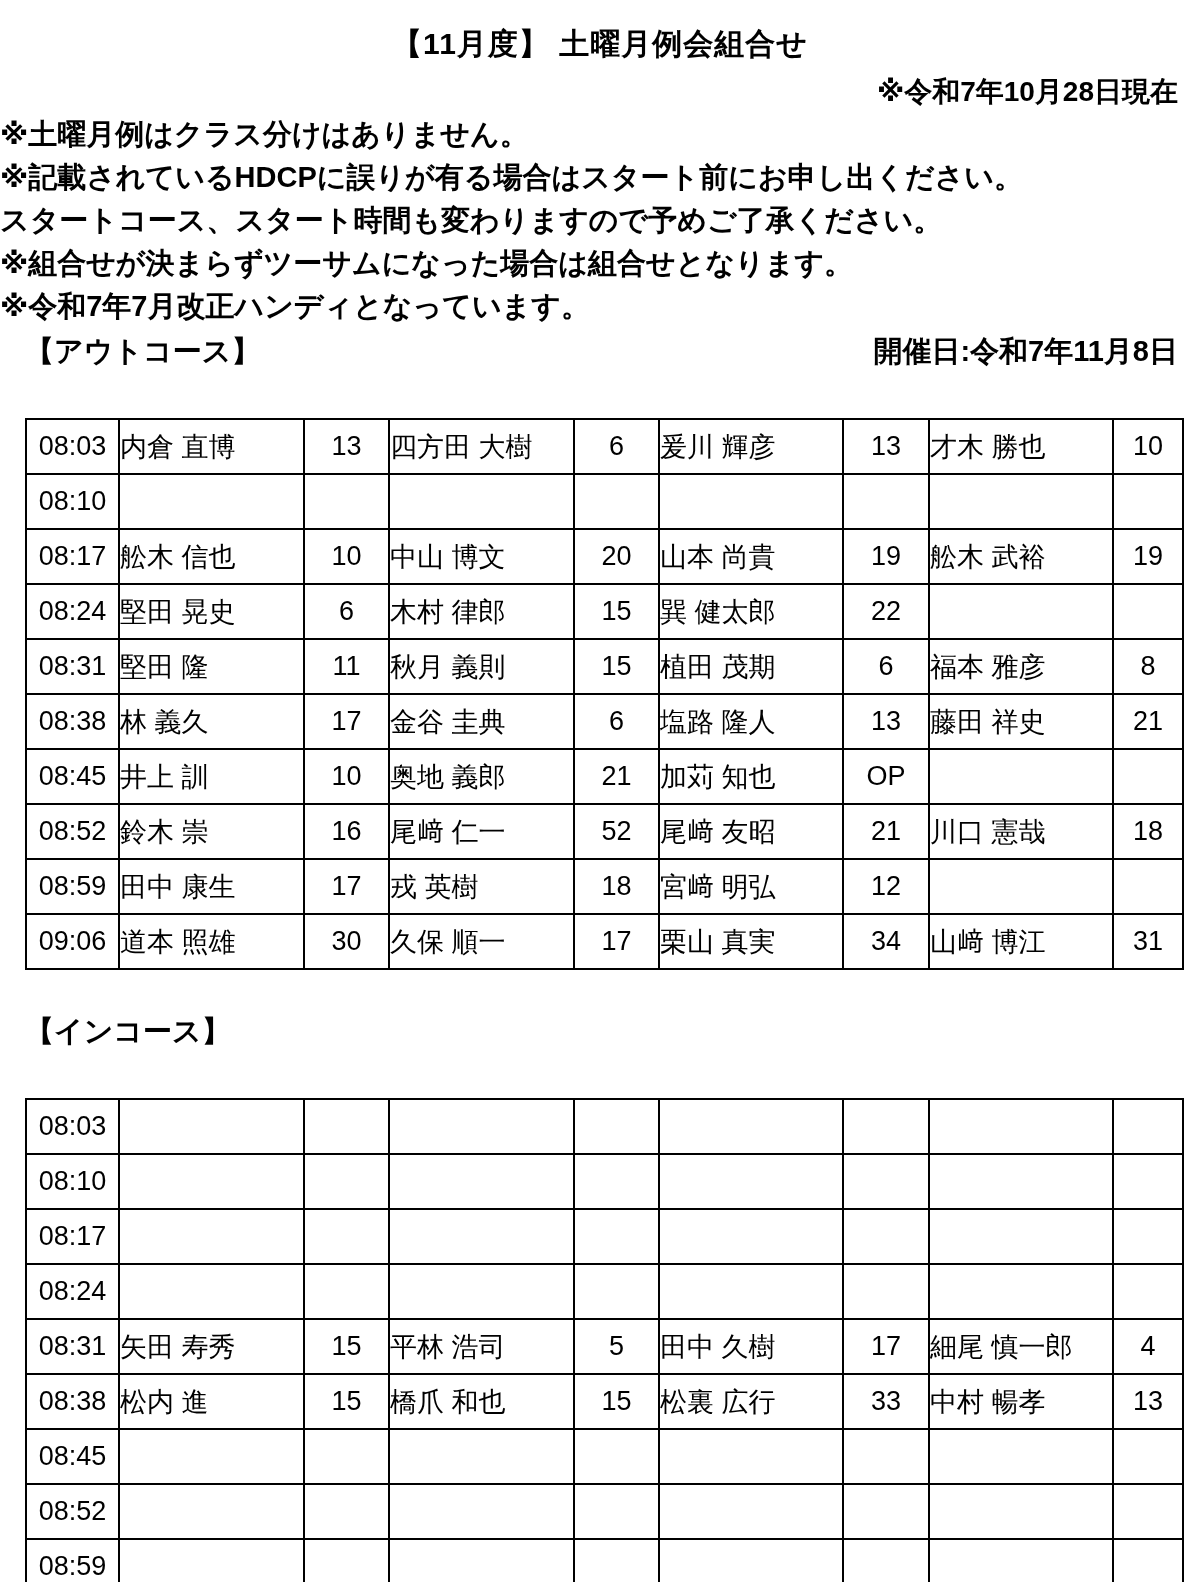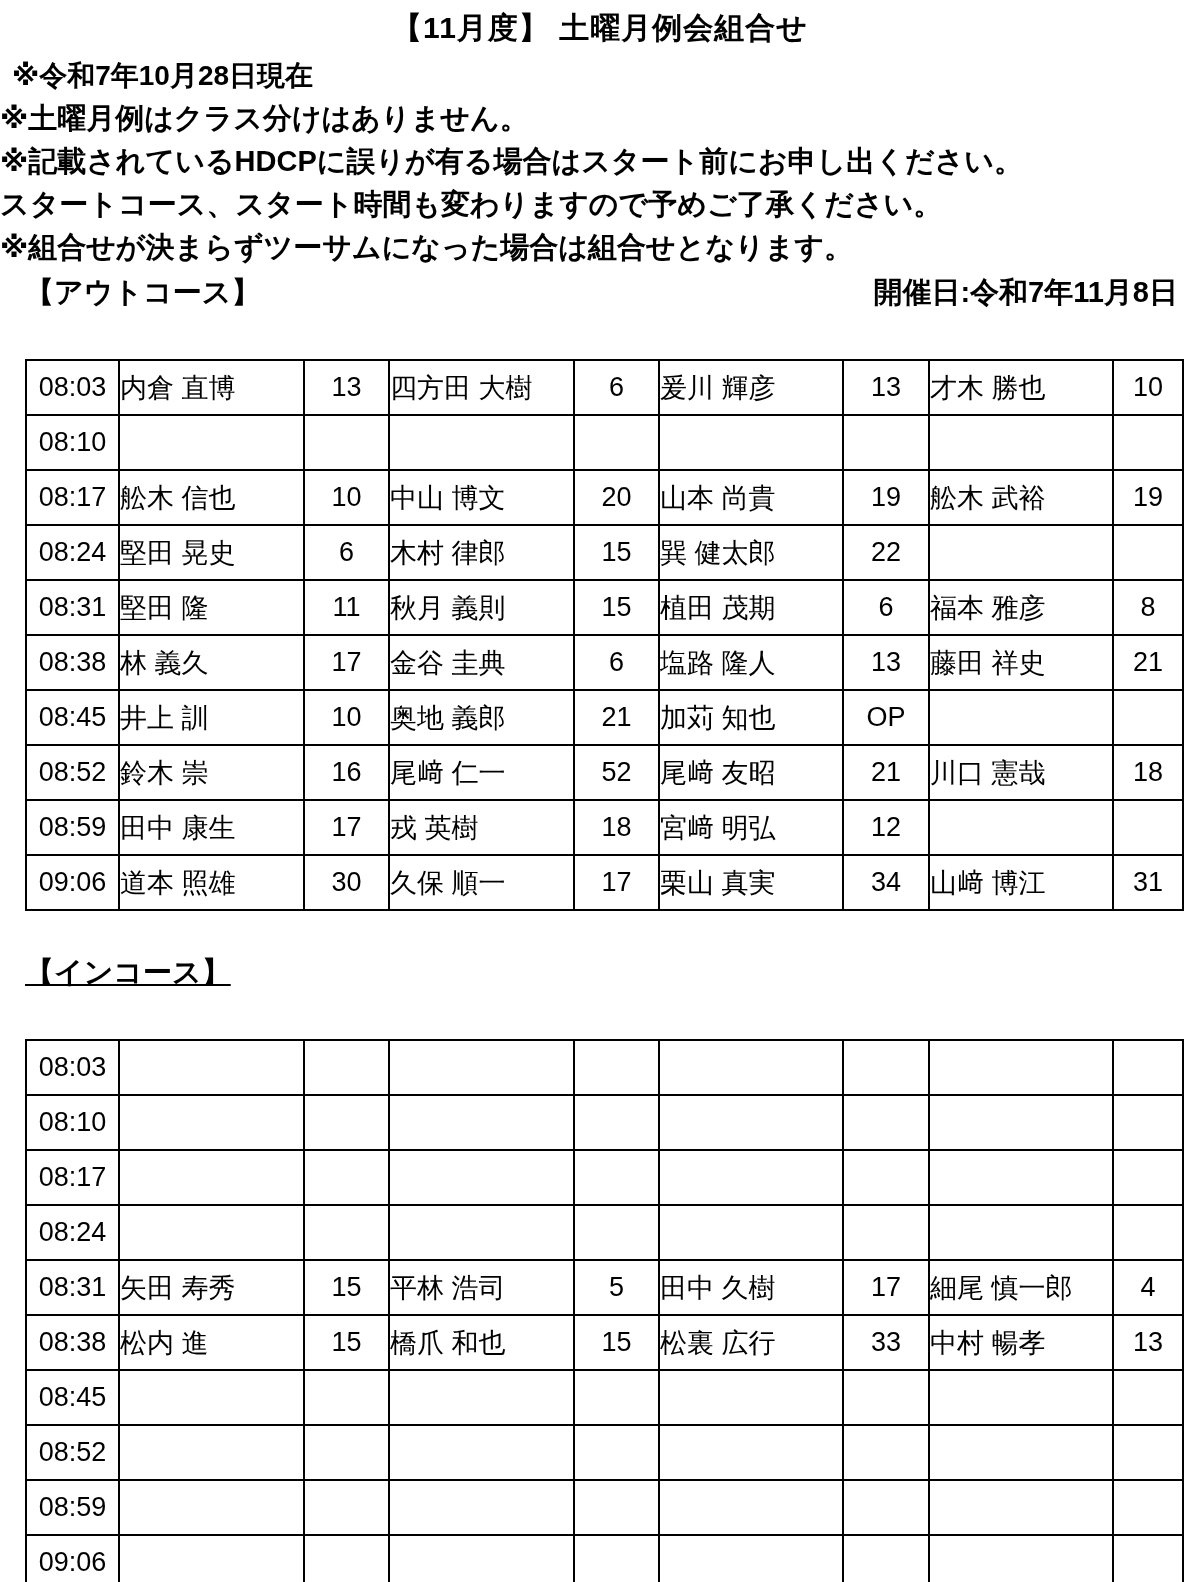--- a/index.html
+++ b/index.html
@@ -12,46 +12,46 @@
   body {
     position: relative;
     width: 1200px;
     height: 1582px;
     overflow: hidden;
   }
   .page-title {
     text-align: center;
     font-weight: bold;
     font-size: 30px;
-    padding-top: 8px;
+    padding-top: 24px;
     letter-spacing: 1px;
   }
   .asof {
+    text-align: right;
     font-weight: bold;
     font-size: 28px;
-    padding: 8px 22px 0 12px;
+    padding: 8px 22px 0 0;
   }
   .notes {
     text-align: left;
     font-weight: bold;
     font-size: 29px;
     line-height: 43px;
     margin-top: 2px;
   }
   .section-row {
     display: flex;
     justify-content: space-between;
     align-items: center;
     margin: 4px 22px 6px 25px;
     font-weight: bold;
     font-size: 29px;
   }
   .section-row.in-course {
     margin-top: 42px;
-    text-decoration: underline;
   }
   table.pairing {
     border-collapse: collapse;
     table-layout: fixed;
     margin-left: 25px;
     width: 1157px;
     margin-top: 46px;
   }
   table.pairing td {
     border: 2px solid #000000;
@@ -79,20 +79,21 @@
 
 <div class="page-title">【11月度】 土曜月例会組合せ</div>
 
 <div class="asof">※令和7年10月28日現在</div>
 
 <div class="notes">
   <div>※土曜月例はクラス分けはありません。</div>
   <div>※記載されているHDCPに誤りが有る場合はスタート前にお申し出ください。</div>
   <div>スタートコース、スタート時間も変わりますので予めご了承ください。</div>
   <div>※組合せが決まらずツーサムになった場合は組合せとなります。</div>
+  <div>※令和7年7月改正ハンディとなっています。</div>
 </div>
 
 <div class="section-row">
   <span>【アウトコース】</span>
   <span>開催日:令和7年11月8日</span>
 </div>
 
 <table class="pairing">
   <colgroup>
     <col class="c-time">

